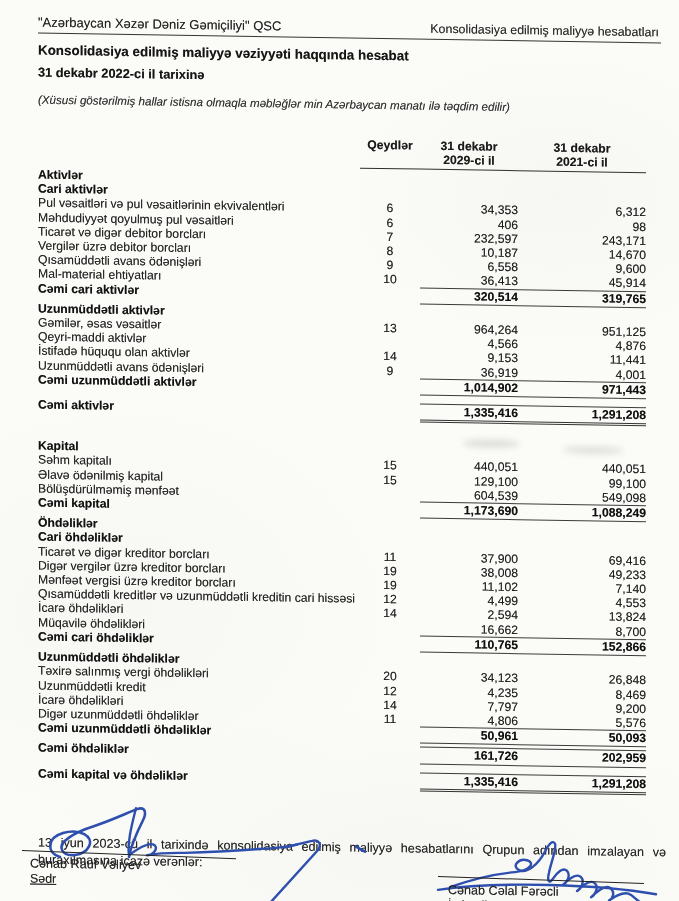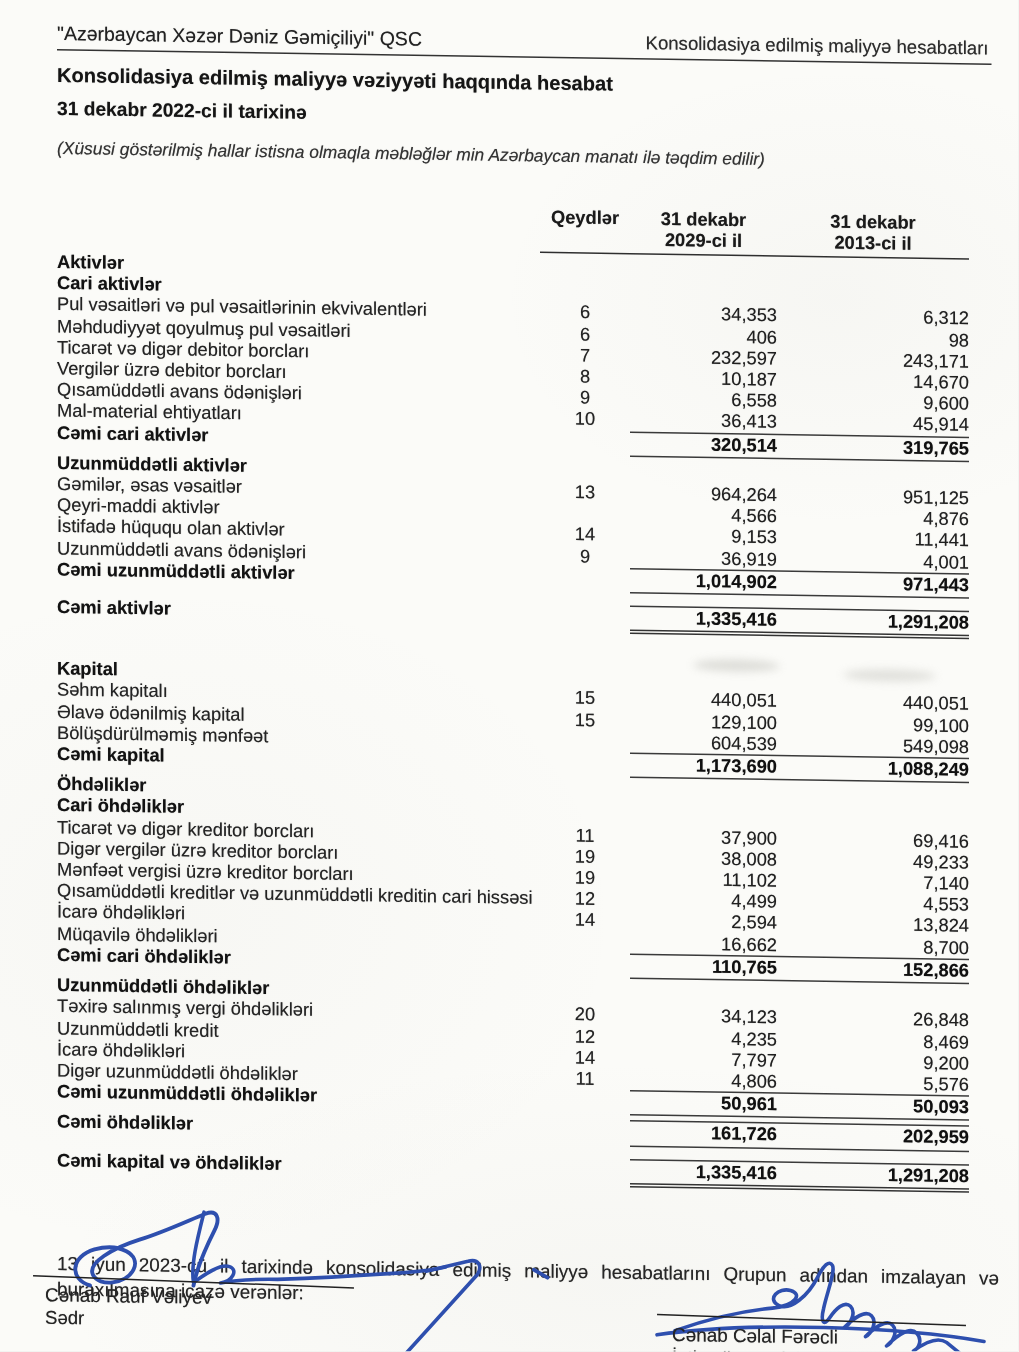--- a/index.html
+++ b/index.html
@@ -58,21 +58,21 @@
   
   .auth-para{margin-top:49px;width:628px;font-size:12.6px;line-height:17px;
     text-align:justify;color:#262626;}
   .sig-layer{position:absolute;left:0;top:0;width:679px;height:901px;pointer-events:none;}
   .sig-line{position:absolute;border-top:1.5px solid #222;}
   .sig-line.left{left:22px;top:852px;width:214px;transform:rotate(1.3deg);}
   .sig-line.right{left:438px;top:871px;width:206px;transform:rotate(1.1deg);}
   .sig-name{position:absolute;font-size:12.6px;color:#242424;white-space:nowrap;}
   .sig-title{position:absolute;font-size:12.4px;color:#242424;white-space:nowrap;}
   .n-left{left:30px;top:856px;}
-  .t-left{left:30px;top:871px;}
+  .t-left{left:30px;top:871px;text-decoration:underline;}
   .n-right{left:448px;top:876px;}
   .t-right{left:448px;top:891px;}
   svg.sig{position:absolute;overflow:visible;}
   svg.sig path{fill:none;stroke:#2e4fae;stroke-linecap:round;stroke-linejoin:round;}
   .smudge{position:absolute;background:#b9b9b2;filter:blur(3px);border-radius:50%;}
 </style>
 </head>
 <body>
 
 <div class="page">
@@ -93,21 +93,21 @@
           <div class="c spacer"></div>
           <div class="c notes-h">
             <span>Qeydlər</span>
           </div>
           <div class="c two-line">
             <span>31 dekabr</span><br>
             <span>2029-ci il</span>
           </div>
           <div class="c two-line">
             <span>31 dekabr</span><br>
-            <span>2013-ci il</span>
+            <span>2021-ci il</span>
           </div>
         </div>
         <div class="rows">
             <div class="row section">
               <div class="cell scan-text label">Aktivlər</div>
               <div class="cell scan-text note"></div>
               <div class="cell scan-text v2022"></div>
               <div class="cell scan-text v2021"></div>
             </div>
             <div class="row section">

